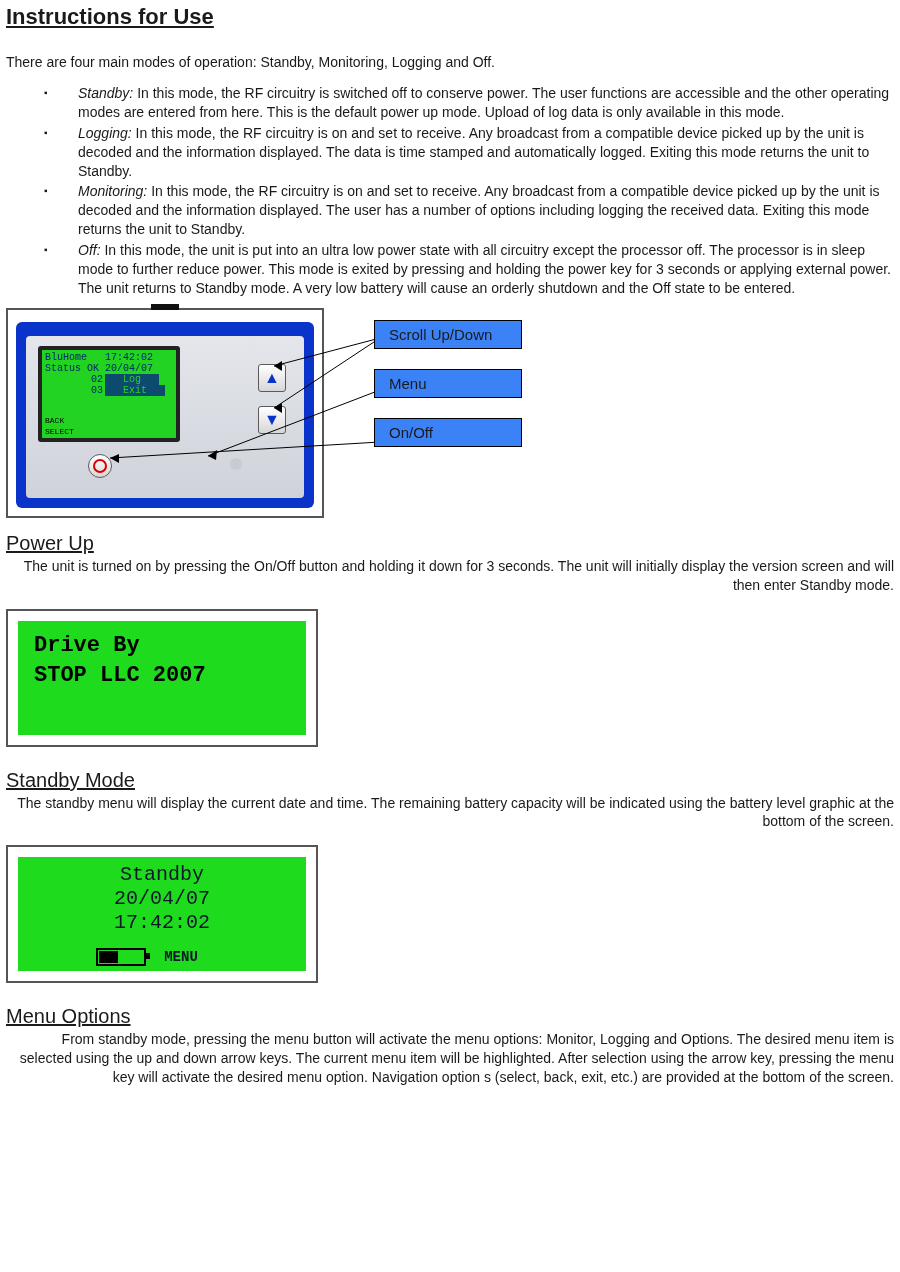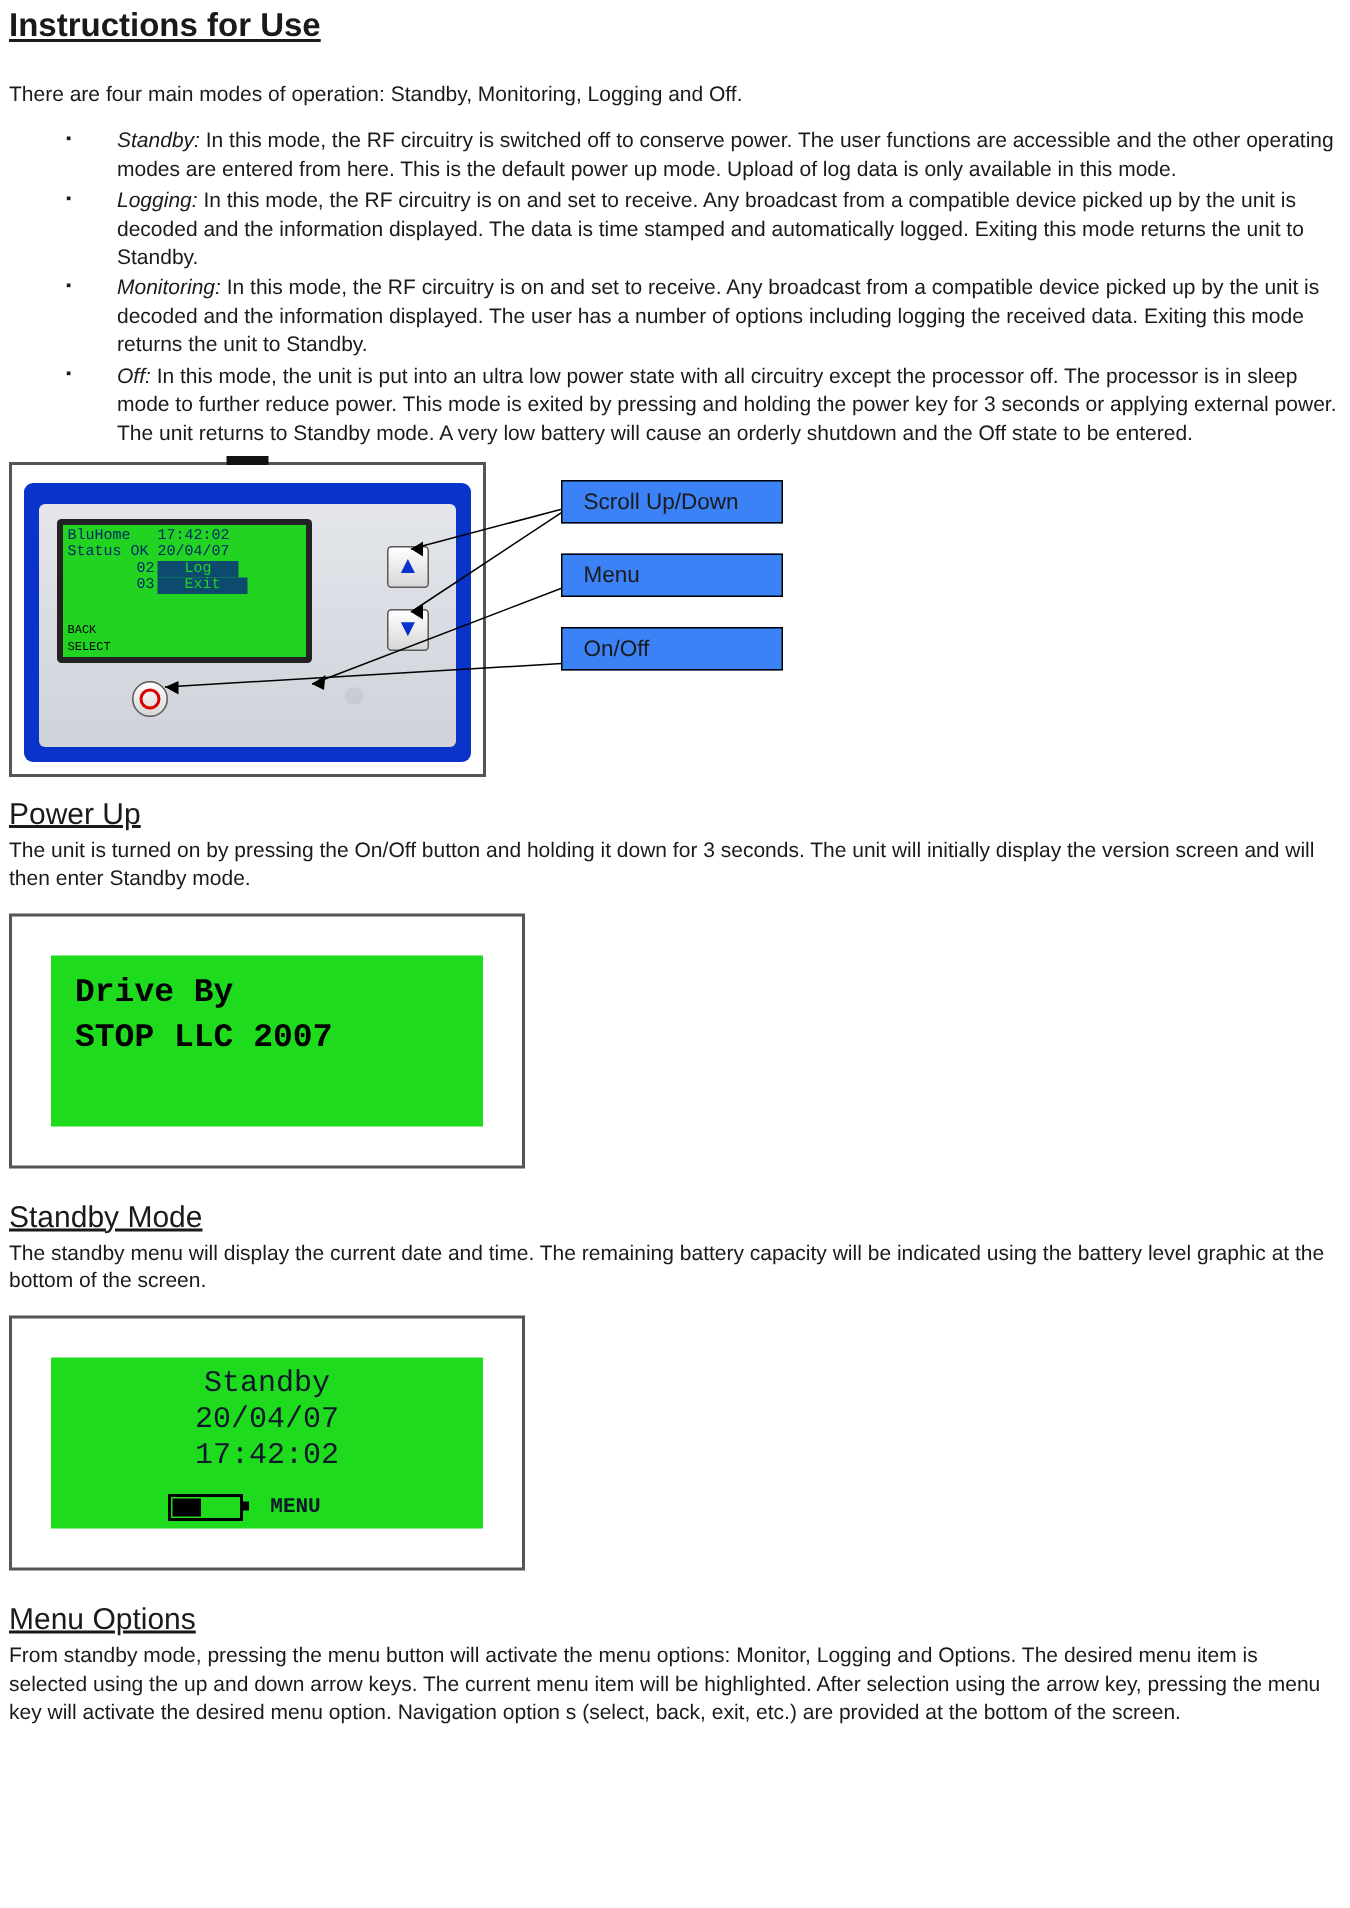--- a/index.html
+++ b/index.html
@@ -42,20 +42,21 @@
     font-style: italic;
   }
   .section-hd {
     font-size: 20px;
     text-decoration: underline;
     margin: 14px 0 2px 0;
   }
   .para {
     line-height: 1.35;
     margin: 0 0 8px 0;
+    text-align: right;
   }
 
   .diag-wrap {
     display: flex;
     align-items: flex-start;
     gap: 50px;
     margin: 6px 0 10px 0;
     position: relative;
   }
   .device {
@@ -81,21 +82,21 @@
   }
   .device .face {
     position: absolute;
     left: 18px; top: 26px; right: 18px; bottom: 18px;
     background: linear-gradient(180deg,#e4e6ec,#cfd2d9);
     border-radius: 4px;
   }
   .device .lcd-frame {
     position: absolute;
     left: 12px; top: 10px;
-    width: 170px; height: 96px;
+    width: 142px; height: 96px;
     background: #222;
     border-radius: 3px;
     padding: 4px;
     box-sizing: border-box;
   }
   .device .lcd {
     width: 100%; height: 100%;
     background: #22d322;
     font-family: "Courier New", monospace;
     font-size: 10px;
@@ -152,21 +153,21 @@
 
   .diag-overlay {
     position: absolute;
     left: 0; top: 0;
     pointer-events: none;
   }
 
   .lcd-fig {
     border: 2px solid #555;
     display: inline-block;
-    padding: 26px;
+    padding: 10px;
     margin: 6px 0 8px 0;
     background: #fff;
   }
   .lcd-screen {
     width: 288px;
     height: 114px;
     background: #1edb1e;
     position: relative;
   }
   .lcd-screen.ver {

